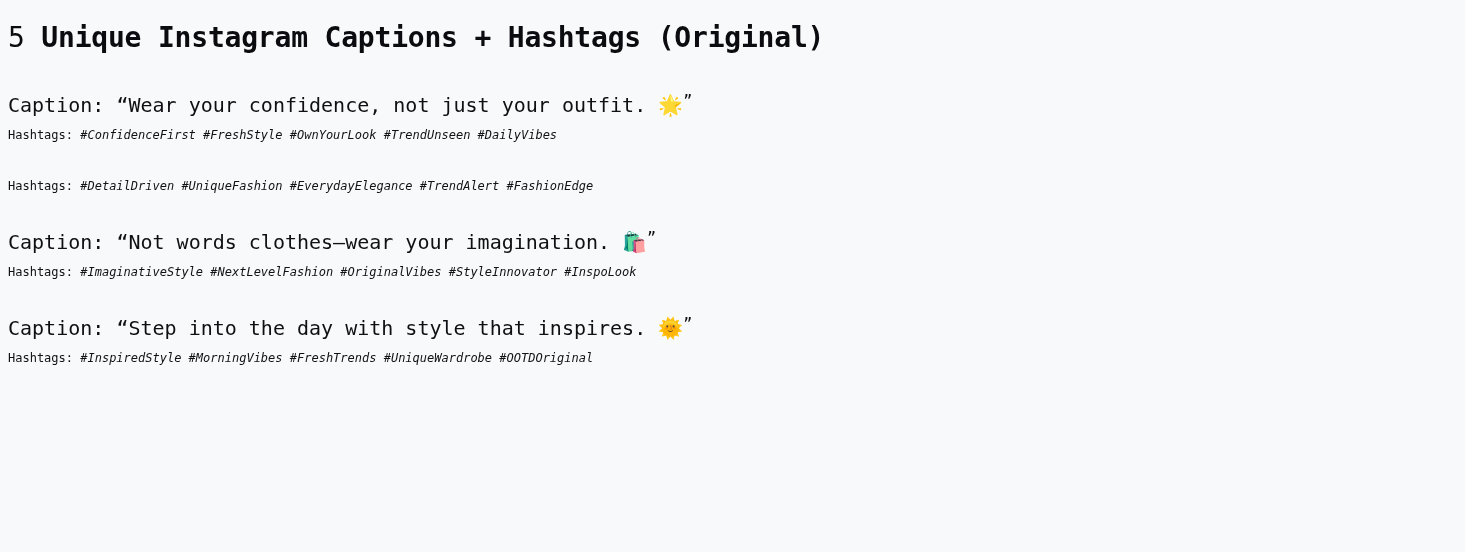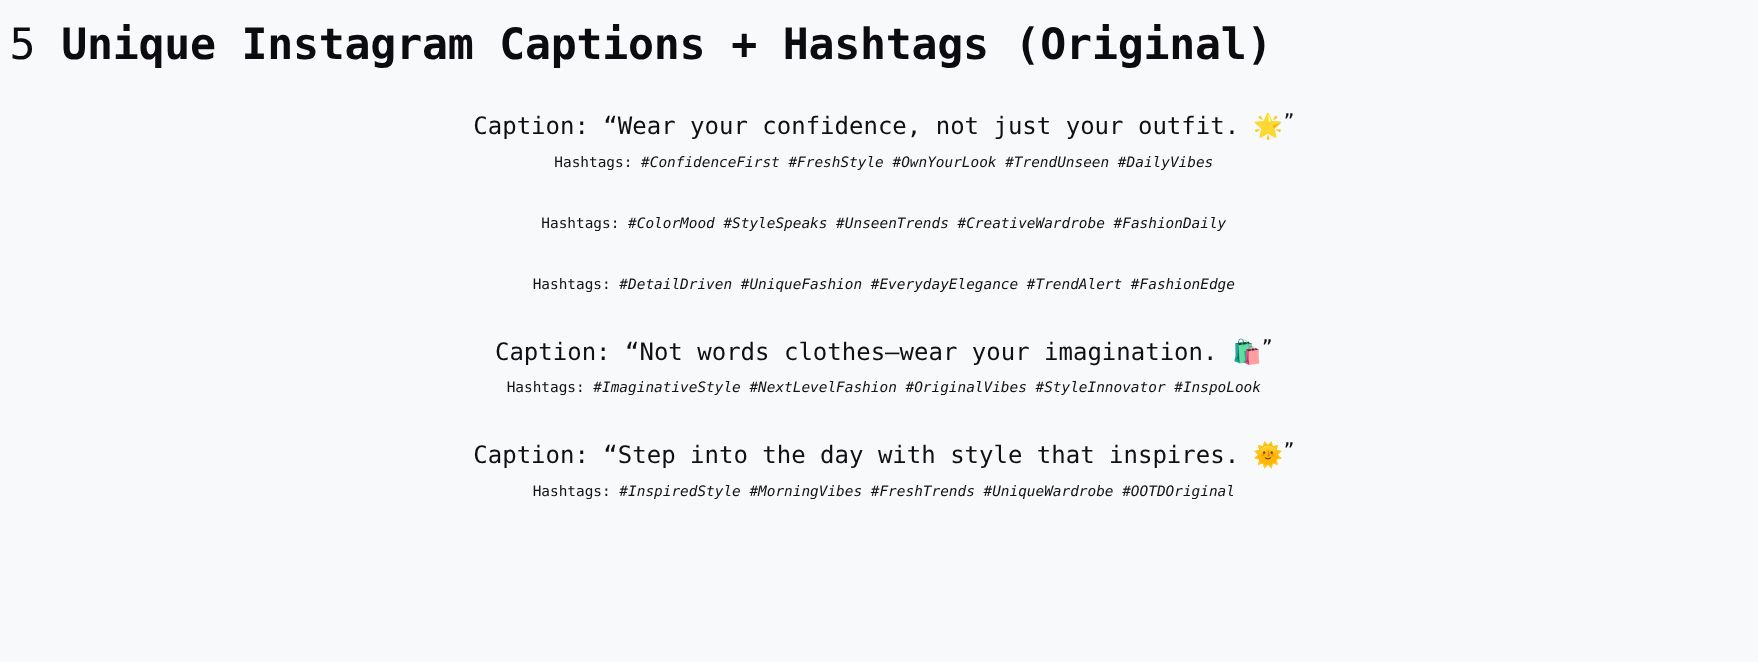--- a/index.html
+++ b/index.html
@@ -18,41 +18,40 @@
   .page {
     padding: 12px 0 0 8px;
     box-sizing: border-box;
     width: 1465px;
     height: 552px;
   }
 
   
   .title {
     font-family: "DejaVu Sans Mono", "Liberation Mono", monospace;
-    font-size: 36px;
+    font-size: 28px;
     line-height: 52px;
     letter-spacing: -0.2px;
     white-space: pre;
     margin: 0 0 22px 0;
     color: #0b0b10;
   }
   .title .lead {
     font-weight: 400;
   }
   .title .strong {
     font-weight: 700;
   }
 
   
   .blocks {
     display: block;
   }
   .block {
     margin-bottom: 23px;
-    text-align: center;
   }
   .block:last-child {
     margin-bottom: 4px;
   }
 
   .line {
     white-space: pre;
     font-size: 20px;
     line-height: 31px;
     font-family: "DejaVu Sans Mono", "Liberation Mono", monospace;
@@ -101,21 +100,20 @@
   <h1 class="title"><span class="lead">5 </span><span class="strong">Unique Instagram Captions + Hashtags (Original)</span></h1>
 
   <div class="blocks">
 
     <div class="block">
       <div class="line line-caption"><span class="label">Caption: </span><span class="quote-mark">“</span><span class="caption-text">Wear your confidence, not just your outfit. </span><span class="emoji">🌟</span><span class="close-quote">”</span></div>
       <div class="line line-hashtags"><span class="label">Hashtags: </span><span class="hashtag-text">#ConfidenceFirst #FreshStyle #OwnYourLook #TrendUnseen #DailyVibes</span></div>
     </div>
 
     <div class="block">
-      <div class="line line-hashtags"><span class="label">Hashtags: </span><span class="hashtag-text">#ColorMood #StyleSpeaks #UnseenTrends #CreativeWardrobe #FashionDaily</span></div>
     </div>
 
     <div class="block">
       <div class="line line-hashtags"><span class="label">Hashtags: </span><span class="hashtag-text">#DetailDriven #UniqueFashion #EverydayElegance #TrendAlert #FashionEdge</span></div>
     </div>
 
     <div class="block">
       <div class="line line-caption"><span class="label">Caption: </span><span class="quote-mark">“</span><span class="caption-text">Not words clothes—wear your imagination. </span><span class="emoji">🛍️</span><span class="close-quote">”</span></div>
       <div class="line line-hashtags"><span class="label">Hashtags: </span><span class="hashtag-text">#ImaginativeStyle #NextLevelFashion #OriginalVibes #StyleInnovator #InspoLook</span></div>
     </div>

